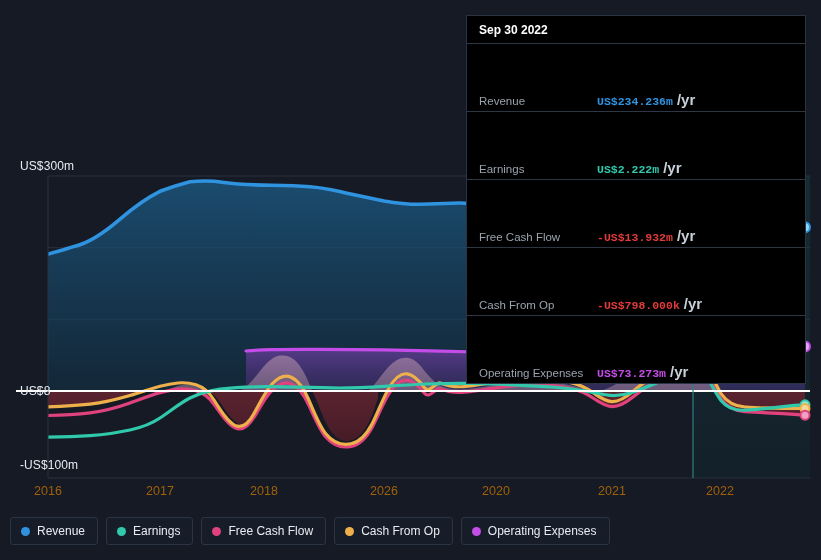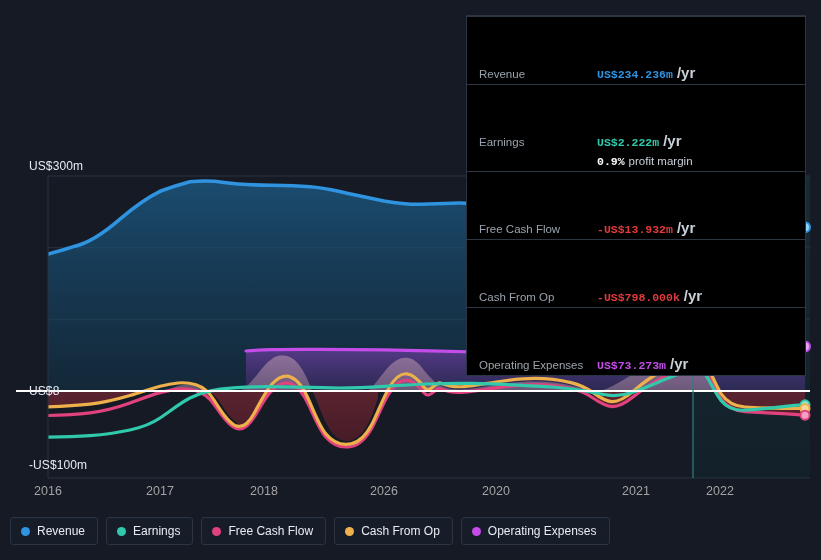--- a/index.html
+++ b/index.html
@@ -15,22 +15,22 @@
   #chart-svg { position: absolute; left: 0; top: 0; width: 821px; height: 560px; }
 
   
   .axis-label {
     position: absolute;
     color: #e7ecf2;
     font-size: 12px;
     white-space: nowrap;
     letter-spacing: .1px;
   }
-  .y-label { left: 29px; }
-  .x-label { top: 484px; transform: translateX(-50%); color: #a3a3a3; font-size: 12.5px; }
+  .y-label { left: 20px; }
+  .x-label { top: 484px; transform: translateX(-50%); color: #a16207; font-size: 12.5px; }
 
   
   #tooltip {
     position: absolute;
     left: 466px; top: 15px;
     width: 340px;
     background: #000000;
     border: 1px solid #2b3442;
     padding: 0;
     font-size: 11.5px;
@@ -270,42 +270,38 @@
 
 <div class="axis-label y-label" style="top:159px">US$300m</div>
 <div class="axis-label y-label" style="top:384px">US$8</div>
 <div class="axis-label y-label" style="top:458px">-US$100m</div>
 
 <div class="axis-label x-label" style="left:48px">2016</div>
 <div class="axis-label x-label" style="left:160px">2017</div>
 <div class="axis-label x-label" style="left:264px">2018</div>
 <div class="axis-label x-label" style="left:384px">2026</div>
 <div class="axis-label x-label" style="left:496px">2020</div>
-<div class="axis-label x-label" style="left:636px">2021</div>
+<div class="axis-label x-label" style="left:612px">2021</div>
 <div class="axis-label x-label" style="left:720px">2022</div>
 
 <div id="tooltip">
+  <div class="tt-date">Sep 30 2022</div>
 
   <div class="tt-row">
     <span class="tt-key">Revenue</span>
     <span class="tt-val" style="color:#2f93e0">US$234.236m</span>
     <span class="tt-unit">/yr</span>
   </div>
 
   <div class="tt-row">
     <span class="tt-key">Earnings</span>
     <span class="tt-val" style="color:#31c9ab">US$2.222m</span>
     <span class="tt-unit">/yr</span>
   </div>
 
-  <div class="tt-row no-rule">
-    <span class="tt-key"></span>
-    <span class="tt-val" style="color:#ffffff">0.9%</span>
-    <span class="tt-sub">profit margin</span>
-  </div>
 
   <div class="tt-row">
     <span class="tt-key">Free Cash Flow</span>
     <span class="tt-val" style="color:#e03b3b">-US$13.932m</span>
     <span class="tt-unit">/yr</span>
   </div>
 
   <div class="tt-row">
     <span class="tt-key">Cash From Op</span>
     <span class="tt-val" style="color:#e03b3b">-US$798.000k</span>

